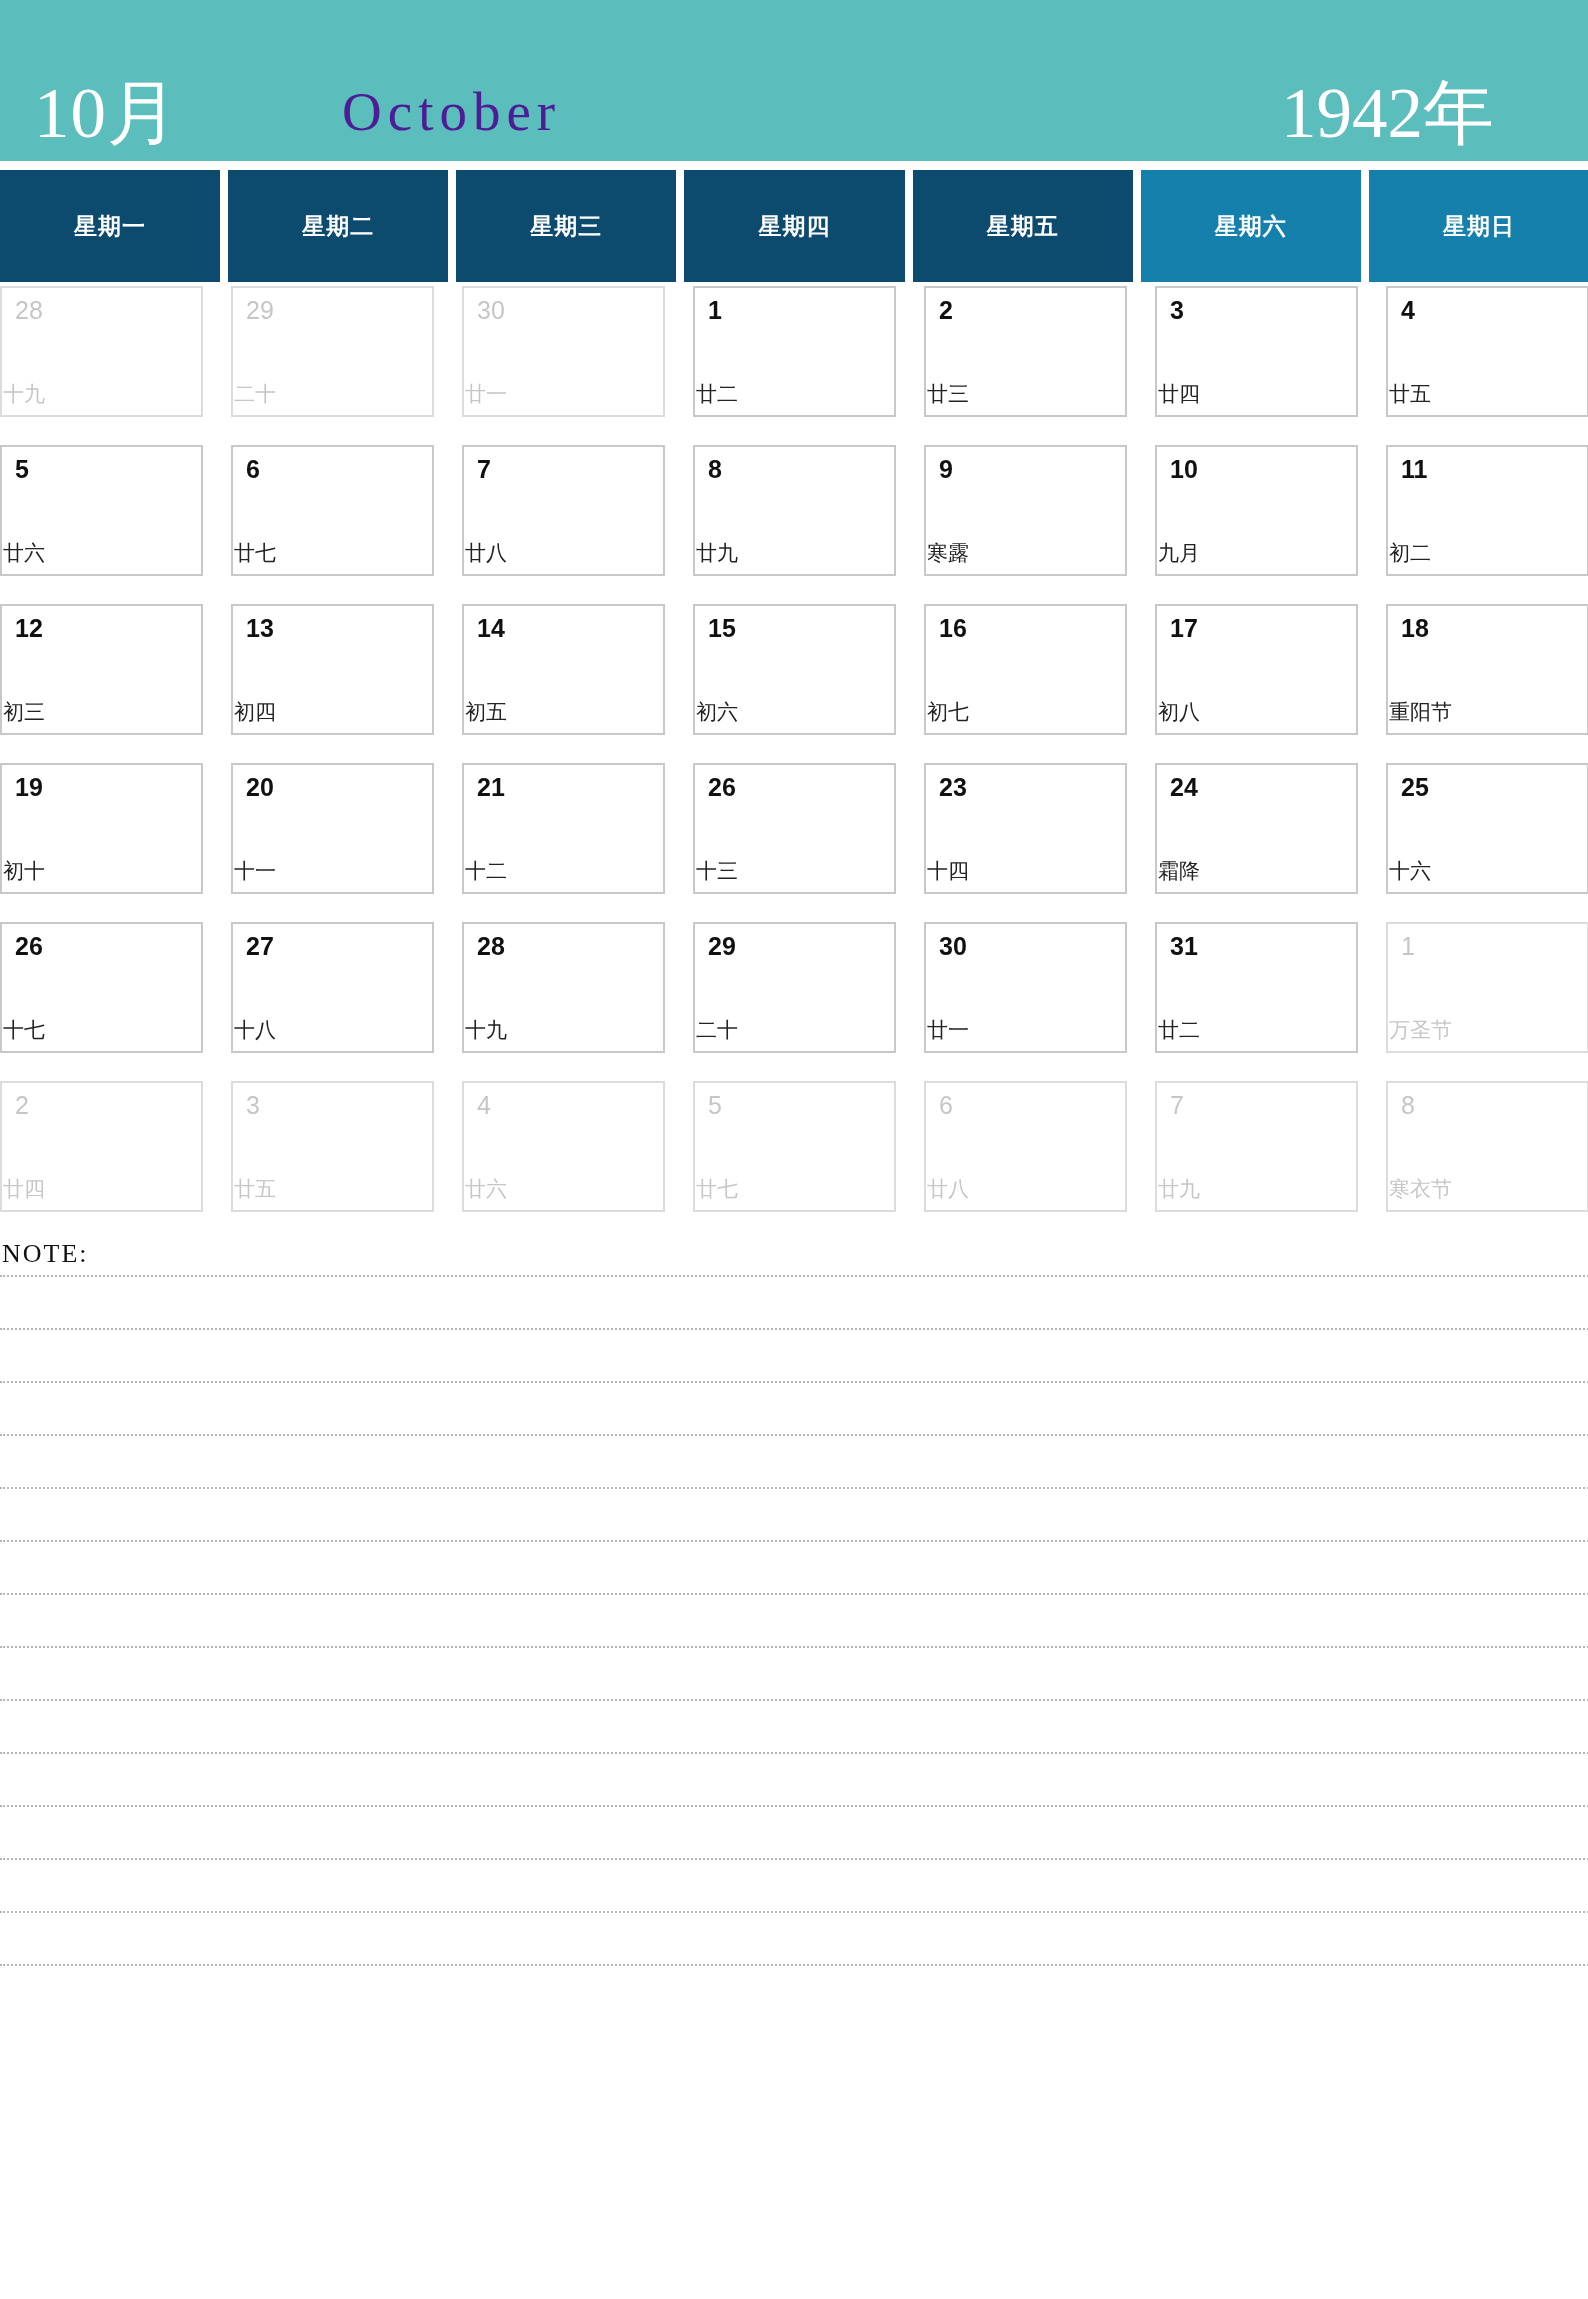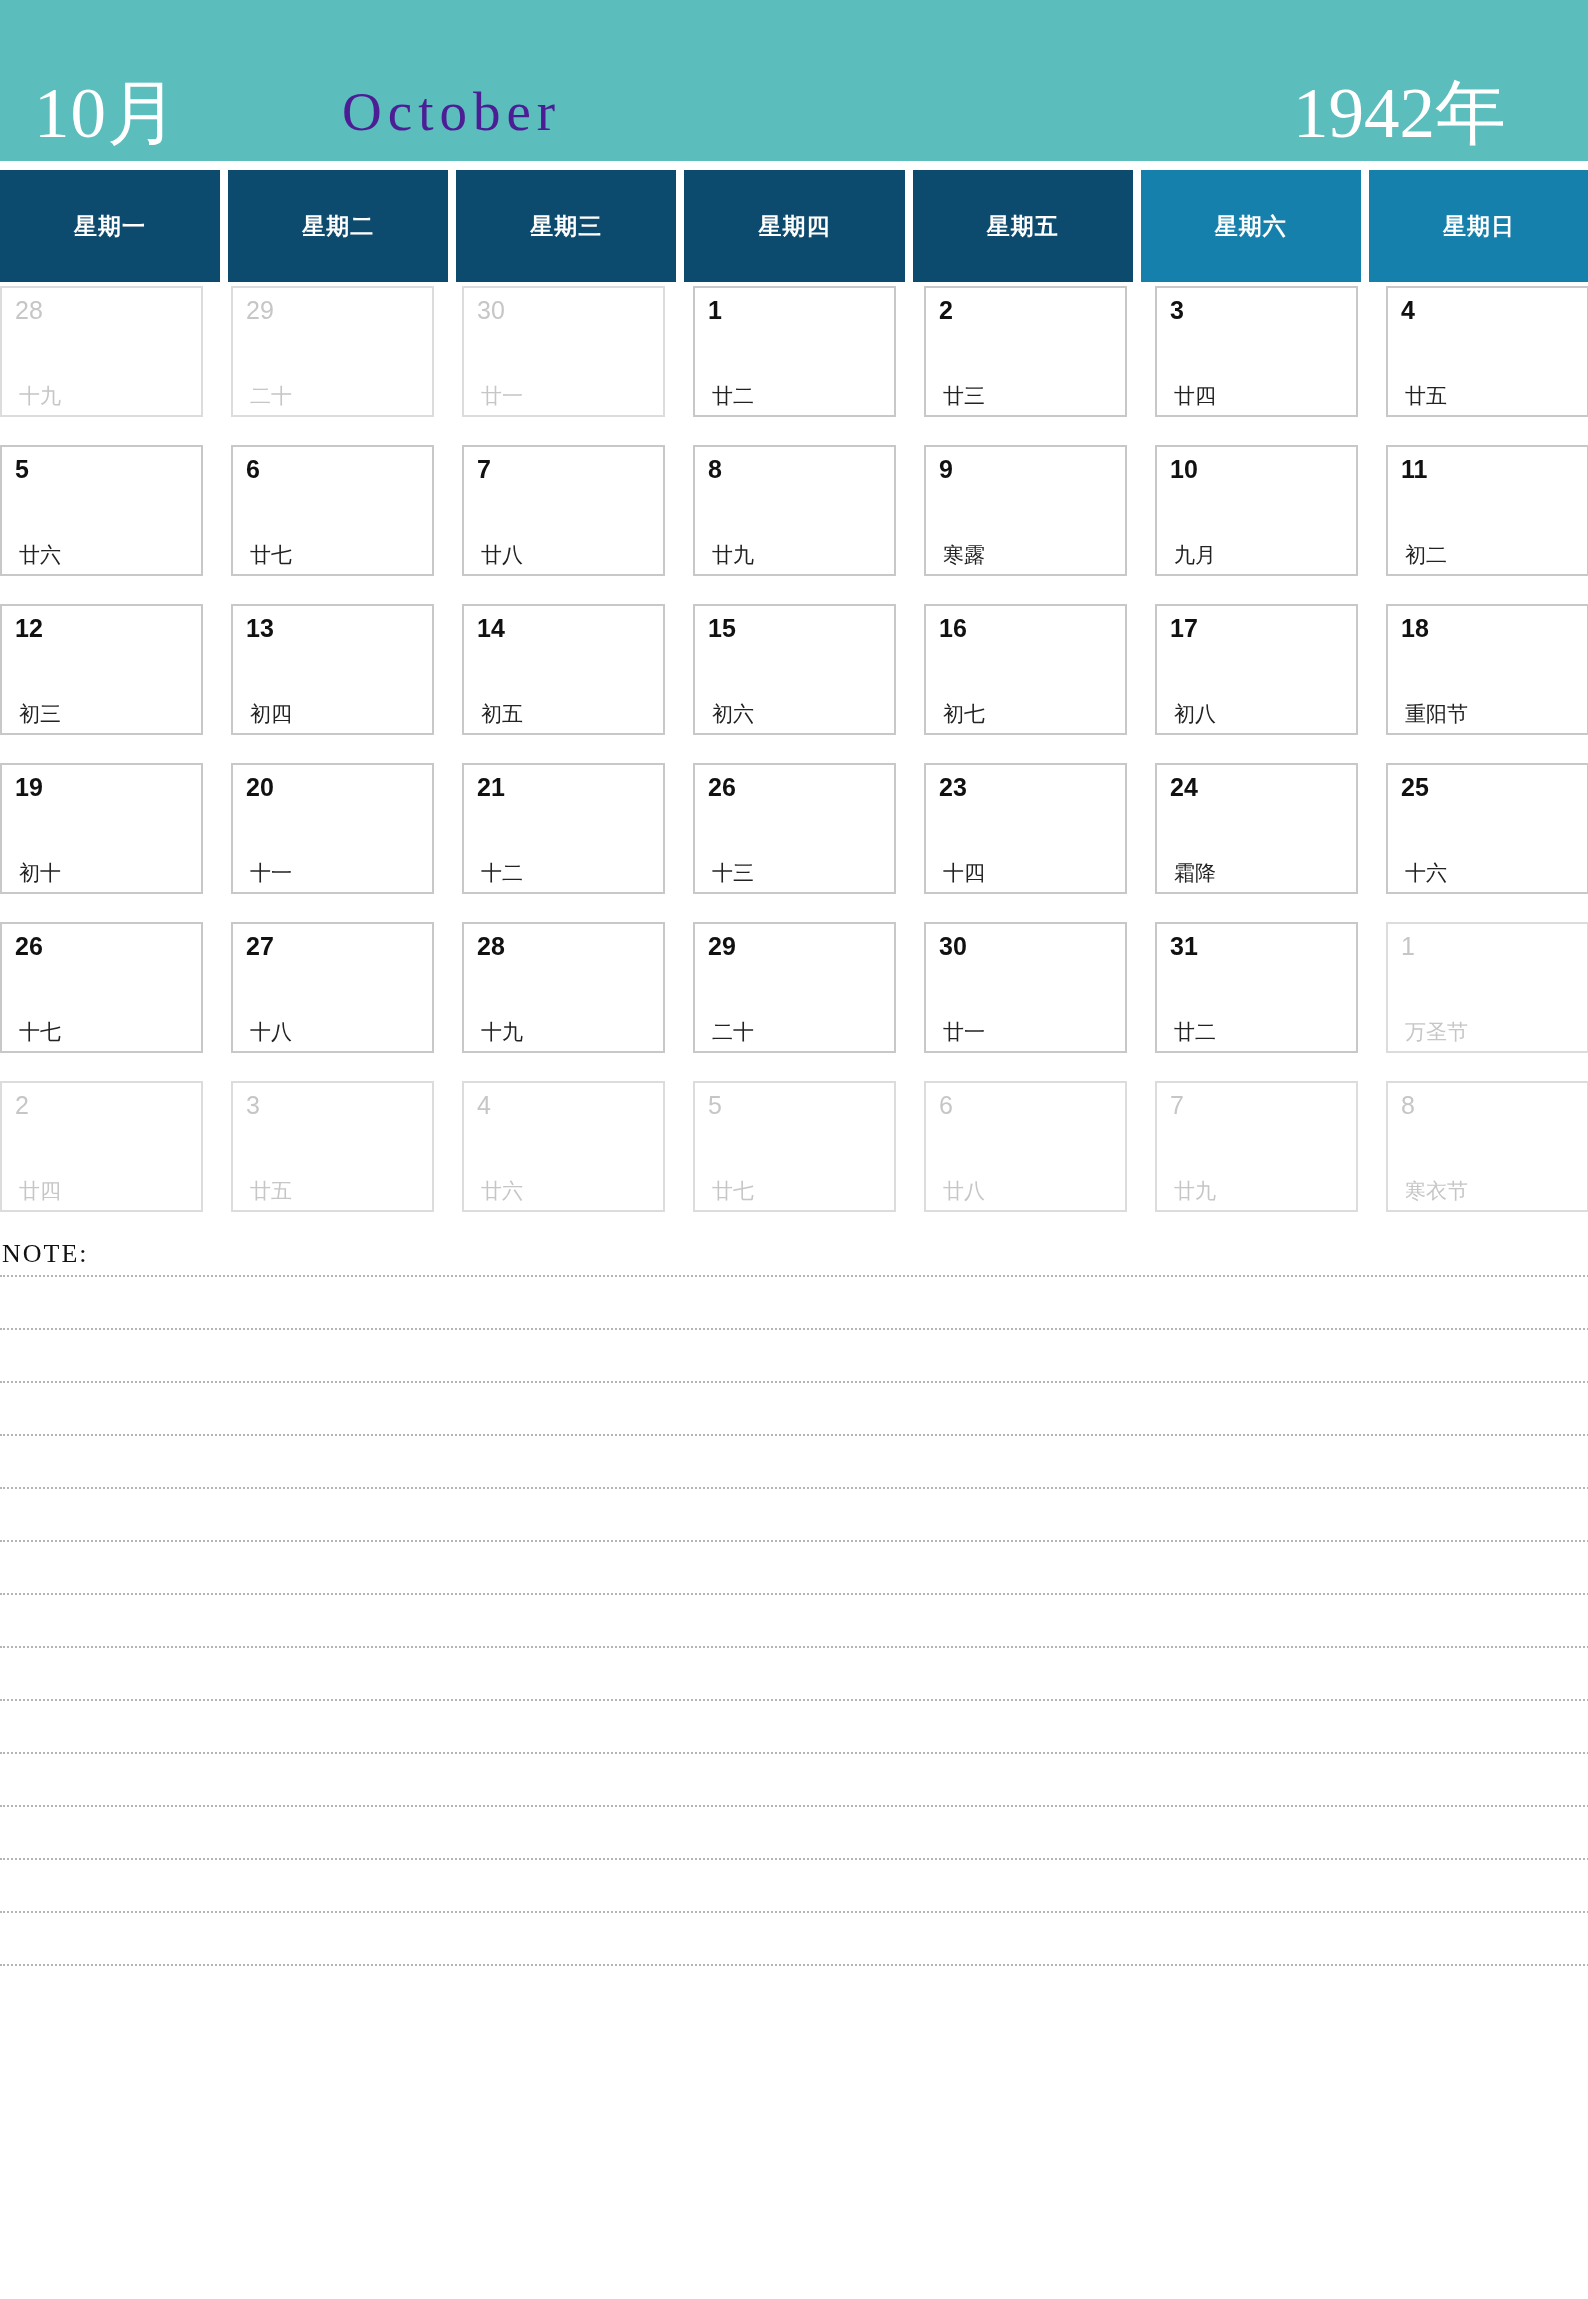--- a/index.html
+++ b/index.html
@@ -17,21 +17,21 @@
 
   
   #month-header {
     position: relative;
     height: 161px;
     background: #5cbdbd;
     box-sizing: border-box;
   }
   #month-header .hdr-inner {
     position: absolute;
-    left: 0; right: 4px; bottom: 0;
+    left: 0; right: 16px; bottom: 0;
     height: 161px;
     padding-left: 32px;
   }
   #month-cn {
     position: absolute;
     left: 34px;
     bottom: 12px;
     color: #ffffff;
     font-size: 71px;
     line-height: 1;
@@ -105,24 +105,24 @@
     left: 13px;
     font-size: 25px;
     font-weight: bold;
     color: #111111;
     font-family: "Liberation Sans", "DejaVu Sans", sans-serif;
     line-height: 1;
   }
   .day-lunar {
     position: absolute;
     bottom: 9px;
-    left: 17px;
+    left: 1px;
     font-size: 21px;
     color: #222222;
-    font-family: Liberation Sans, sans-serif;
+    font-family: Liberation Mono, monospace;
     line-height: 1;
     white-space: nowrap;
   }
   .day-cell.outside { border-color: #dcdcdc; }
   .day-cell.outside .day-num { color: #c6c6c6; font-weight: normal; }
   .day-cell.outside .day-lunar { color: #c6c6c6; }
 
   
   #note-section {
     margin-top: 28px;

